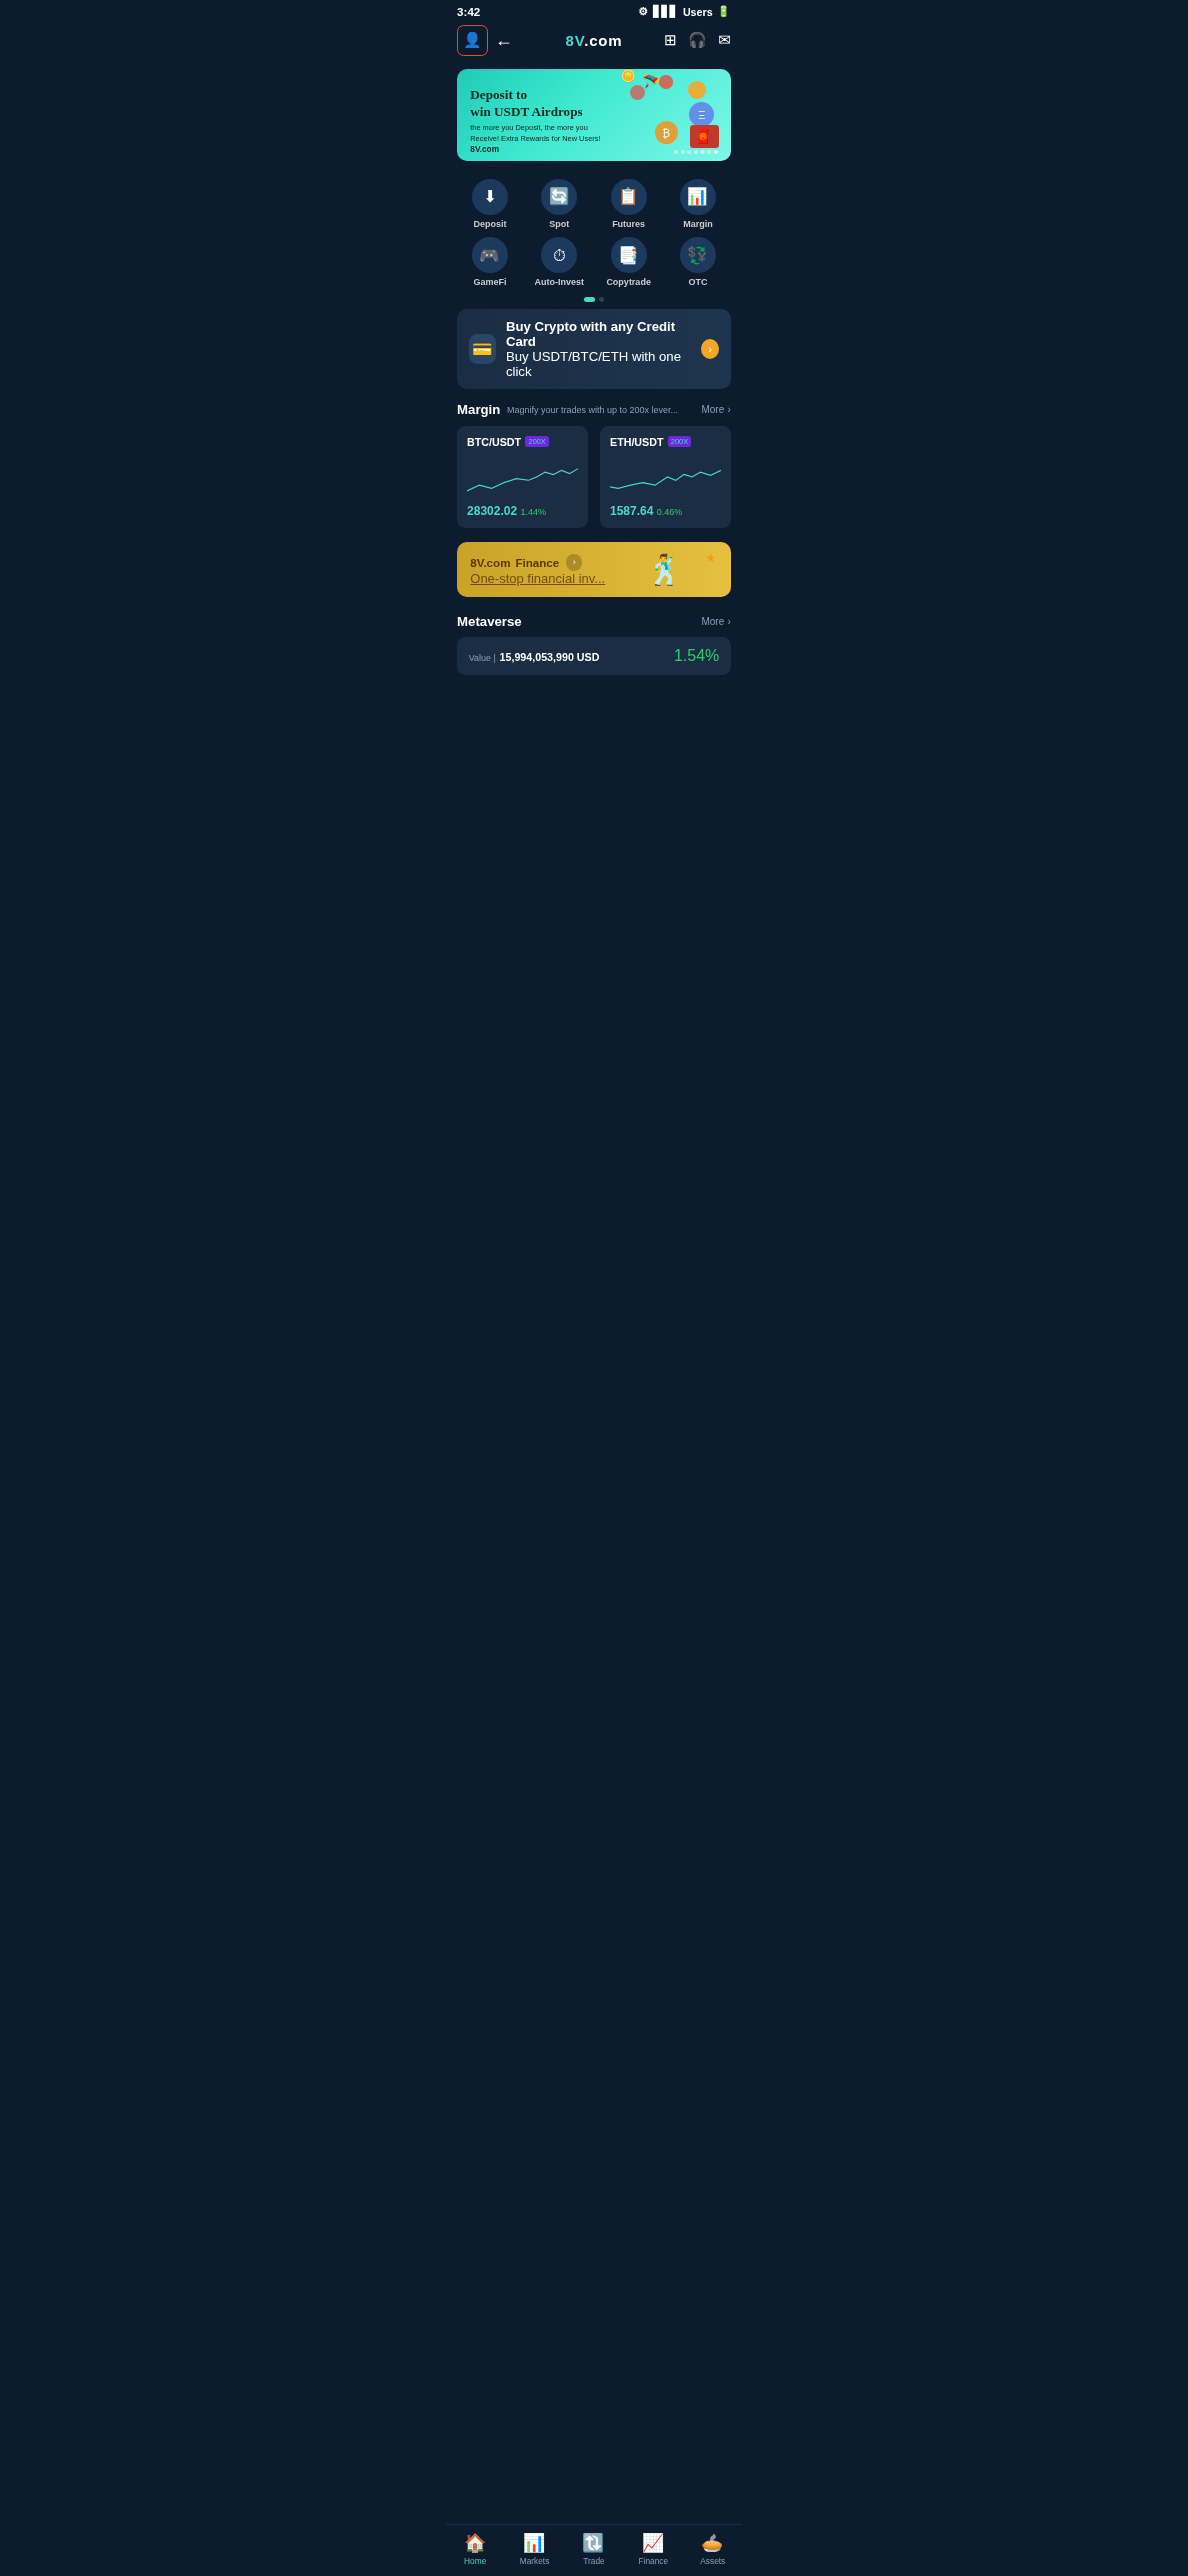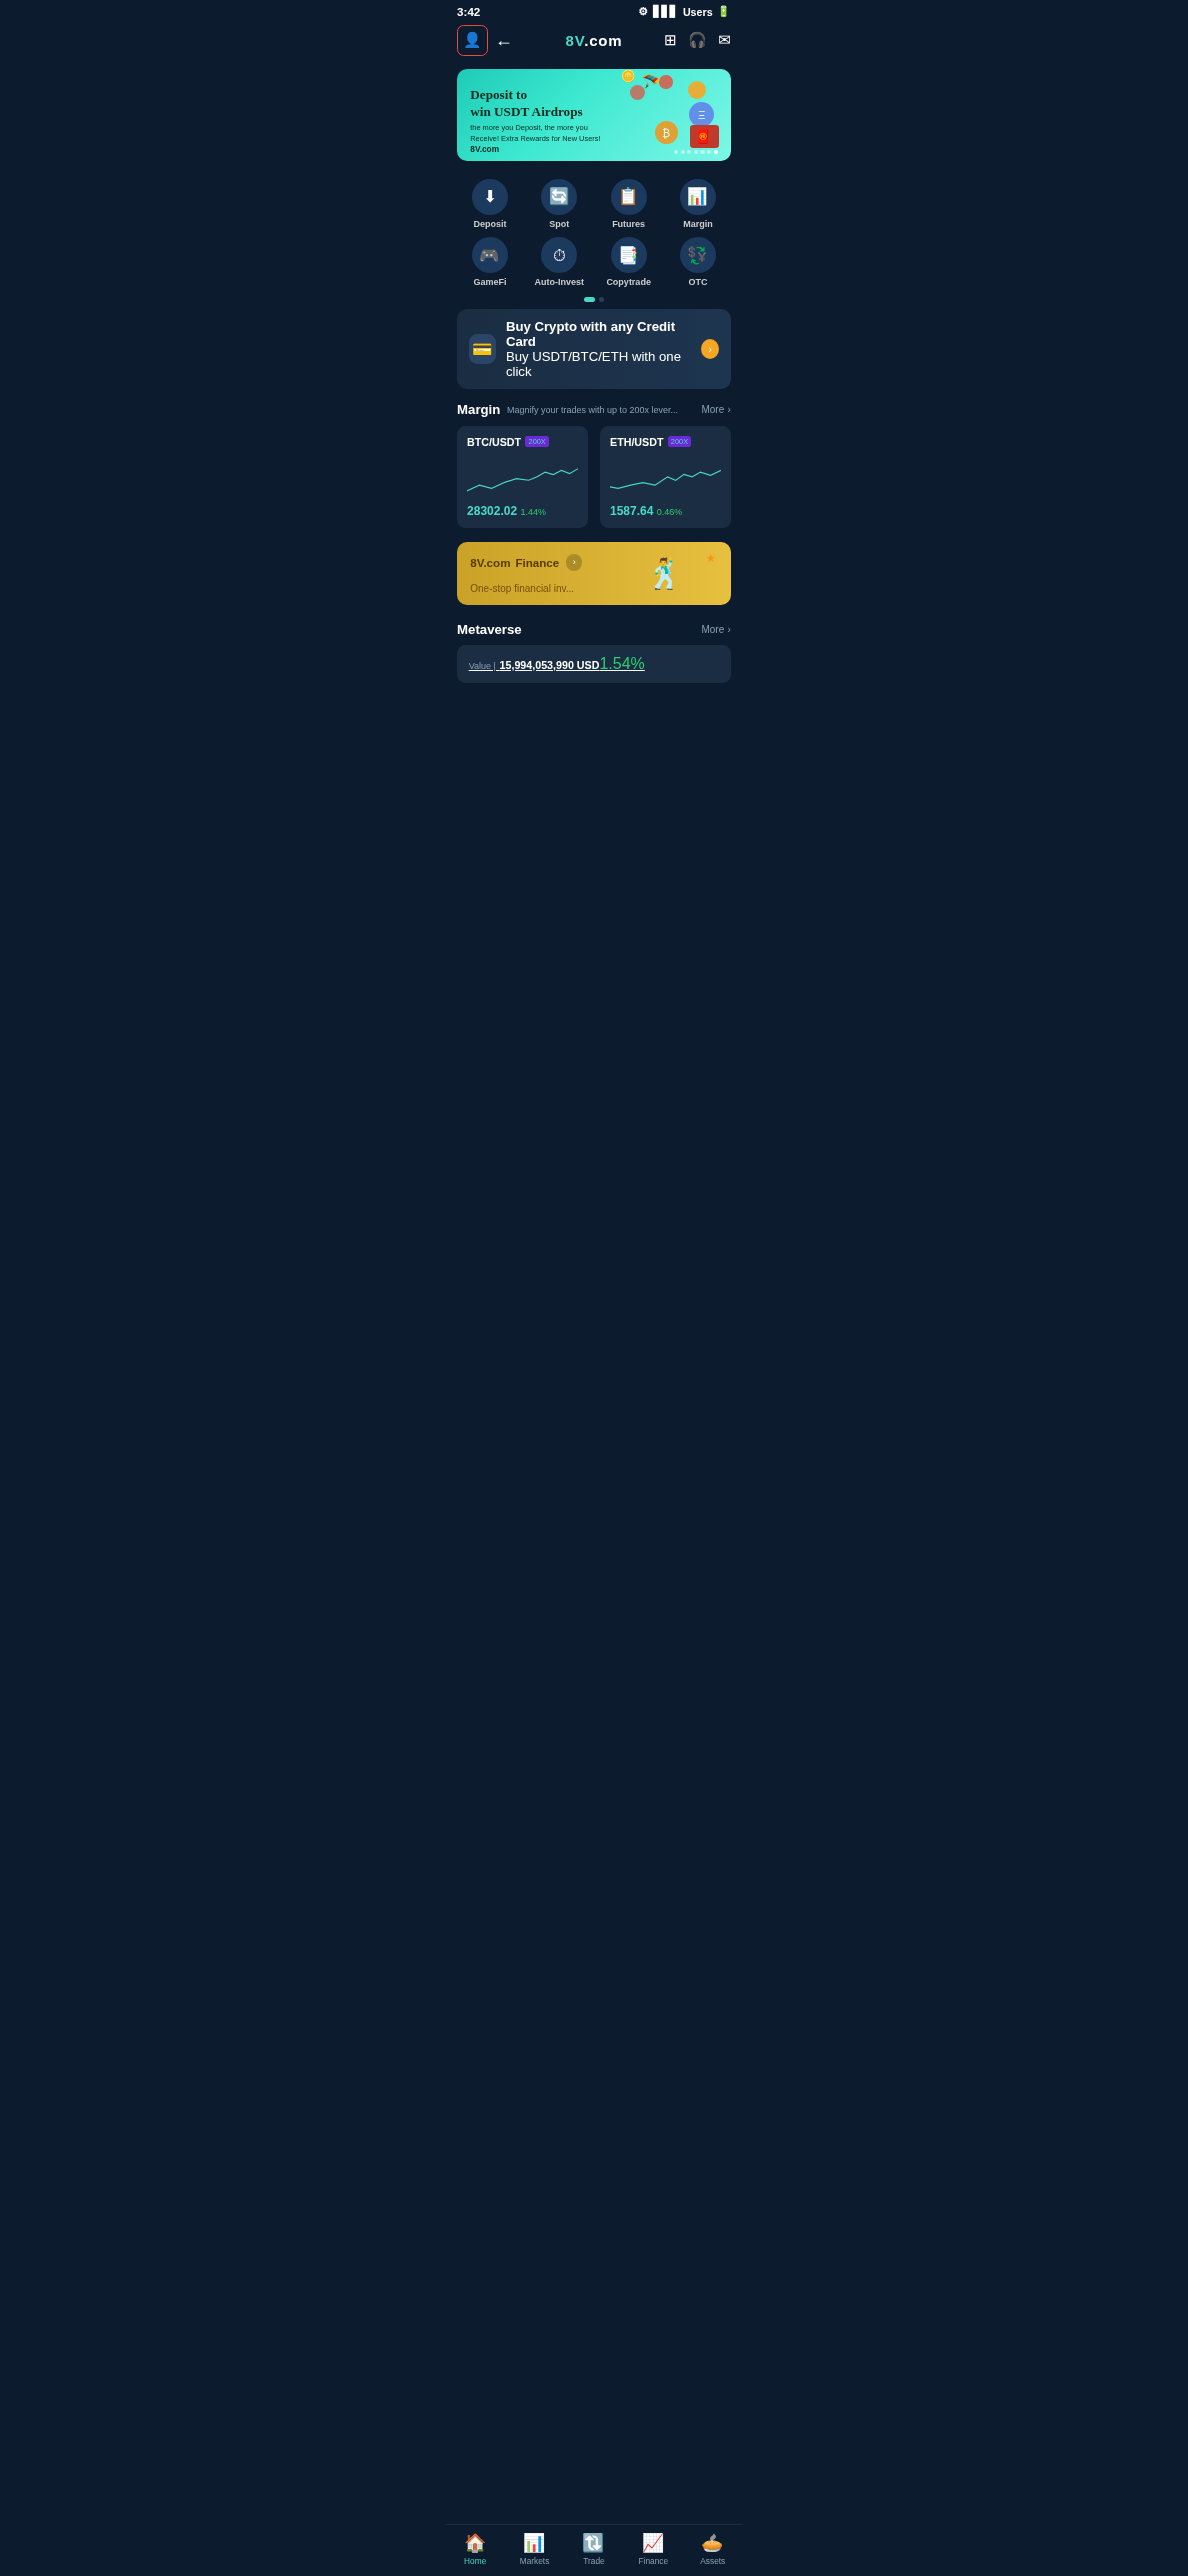--- a/index.html
+++ b/index.html
@@ -303,24 +303,25 @@
       font-weight: 800;
       color: #5a3a00;
     }
     .finance-label {
       font-size: 11.6px;
       font-weight: 700;
       color: #5a3a00;
       margin-left: 3.3px;
     }
     .finance-sub {
-      font-size: 10px;
+      font-size: 13px;
       color: #5a3a00;
       opacity: 0.8;
-      margin-top: 12px;
+      margin-top: 0;
+      text-decoration: underline;
     }
     .finance-arrow {
       width: 16.5px;
       height: 16.5px;
       background: rgba(0,0,0,0.2);
       border-radius: 50%;
       display: flex;
       align-items: center;
       justify-content: center;
       font-size: 9px;
@@ -376,22 +377,21 @@
     .metaverse-section {
       padding: 3.3px 0 66px;
     }
     .metaverse-card {
       margin: 0 11.6px 8.3px;
       background: #1a2d42;
       border-radius: 8.3px;
       padding: 10px 11.6px;
       display: flex;
       align-items: center;
-      justify-content: flex-start;
-      text-decoration: underline;
+      justify-content: space-between;
     }
     .metaverse-info .meta-label {
       font-size: 9px;
       color: #8aa0b8;
     }
     .metaverse-info .meta-value {
       font-size: 10.7px;
       font-weight: 700;
       color: #fff;
     }

